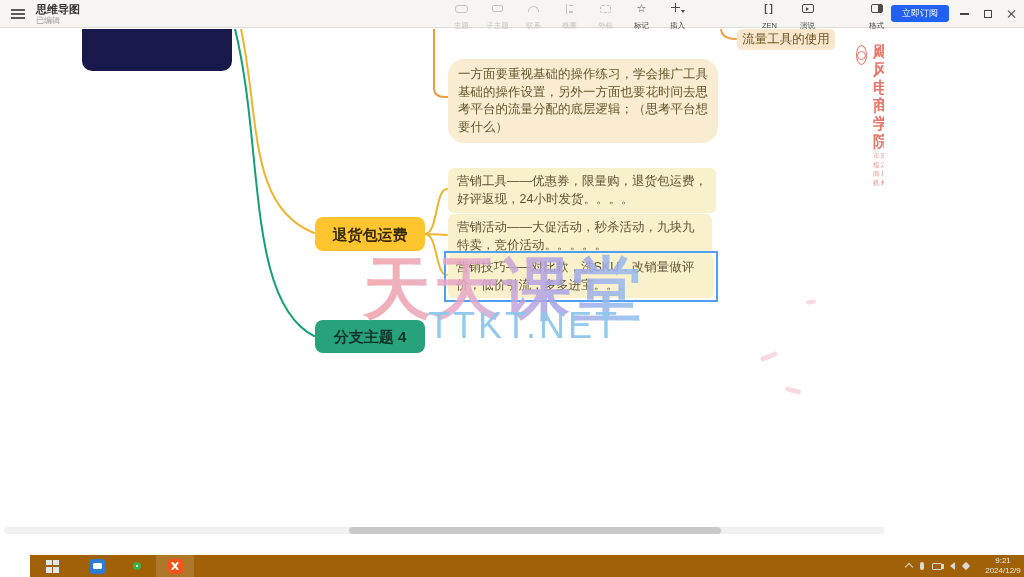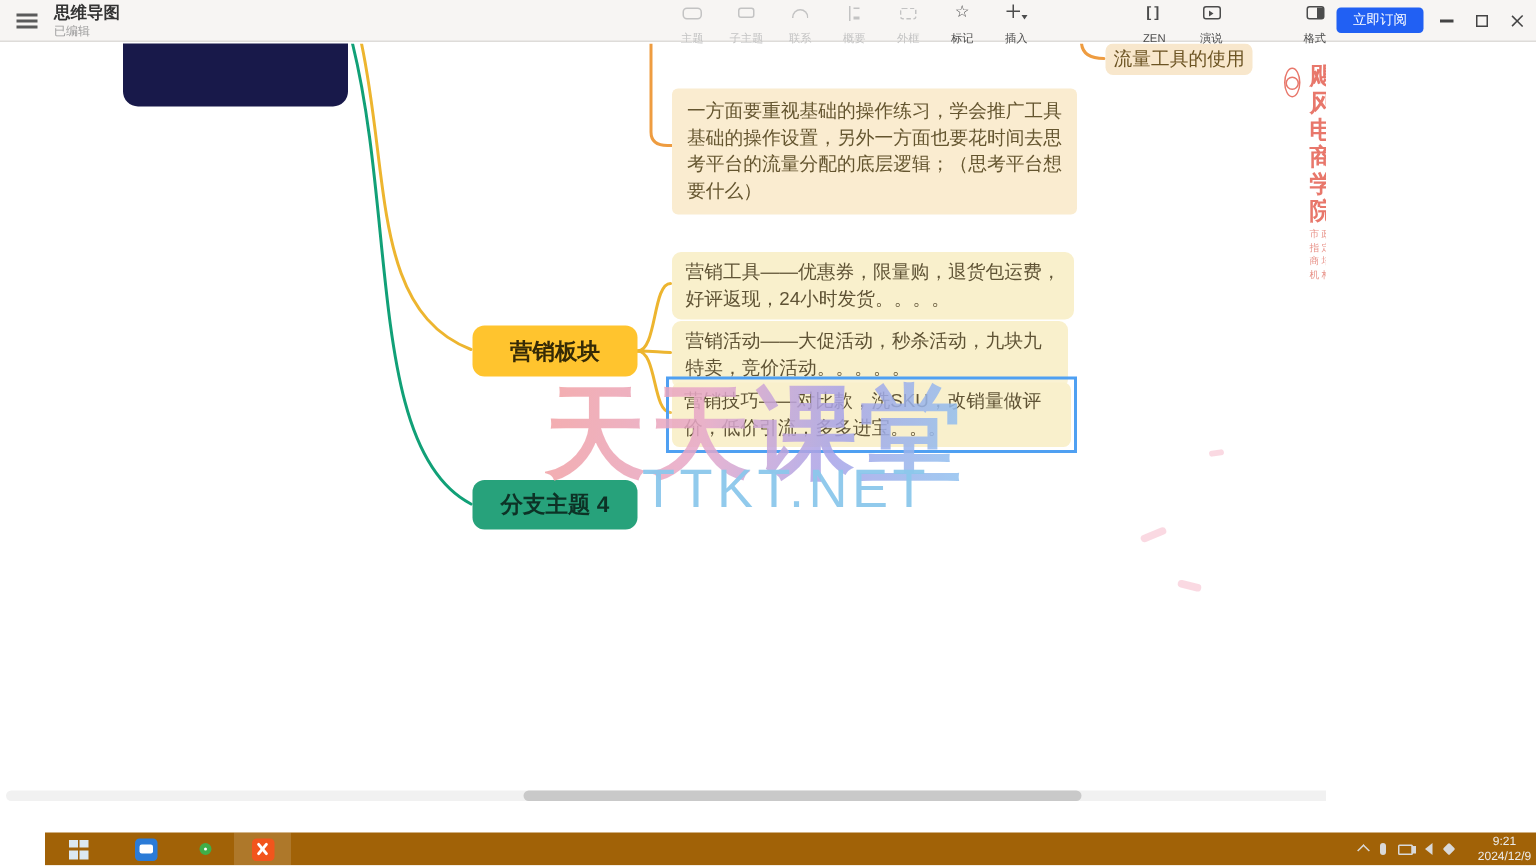--- a/index.html
+++ b/index.html
@@ -55,21 +55,21 @@
   .wc-close i::after { transform:rotate(-45deg); }
 
   
   .canvas { position:absolute; top:29px; left:0; width:884px; height:526px; background:#fff; overflow:hidden; z-index:1;padding-left:24px; }
   .lines { position:absolute; left:0; top:0; z-index:1; }
 
   .central-node { position:absolute; left:82px; top:-13px; width:150px; height:55px; background:#18194a; border-radius:10px; z-index:2; }
 
   .mm-node { position:absolute; z-index:2; color:#5f5335; font-size:12.5px; line-height:1.4; }
   .node-traffic { left:737px; top:0; width:98px; height:21px; background:#f8e7cc; border-radius:5px; display:flex; align-items:center; justify-content:center; color:#6b5322; }
-  .node-note { left:448px; top:30px; width:270px; background:#faecd0; border-radius:4px; padding:7px 10px; color:#64552f; }
+  .node-note { left:448px; top:30px; width:270px; background:#faecd0; border-radius:16px; padding:7px 10px; color:#64552f; }
   .branch-marketing { left:315px; top:188px; width:110px; height:34px; background:#ffc42e; border-radius:8px; display:flex; align-items:center; justify-content:center; font-size:15px; font-weight:bold; color:#352a06; }
   .child-node { left:448px; width:268px; background:#f9f0cc; border-radius:6px; padding:5px 9px; }
   .child-1 { top:139px; }
   .child-2 { top:185px; width:264px; }
   .sel-wrap { position:absolute; left:444px; top:222px; width:274px; border:2px solid #4fa0f2; border-radius:0; padding:2px; z-index:2; background:rgba(255,255,255,.15); }
   .child-3 { position:static; background:#f9f0cc; border-radius:5px; padding:4px 8px; font-size:12.5px; line-height:1.4; color:#5f5335; }
   .branch-4 { left:315px; top:291px; width:110px; height:33px; background:#27a27b; border-radius:8px; display:flex; align-items:center; justify-content:center; font-size:15px; font-weight:bold; color:#0d3226; }
 
   
   .wm-cn { position:absolute; left:363px; top:215px; font-size:68px; font-weight:bold; letter-spacing:2px; background:linear-gradient(100deg,#f2a0a0 0%,#e7a8c9 38%,#a8a3e8 68%,#8fc3f0 100%); -webkit-background-clip:text; background-clip:text; color:transparent; opacity:.85; z-index:5; white-space:nowrap; }
@@ -252,21 +252,21 @@
       <path d="M 425 205 C 438 205 438 206 447 206" stroke="#EDB52F" stroke-width="2" fill="none" stroke-linecap="round"></path>
       <path d="M 425 205 C 438 205 435 246 447 246" stroke="#EDB52F" stroke-width="2" fill="none" stroke-linecap="round"></path>
     </svg>
 
     <div class="central-node"></div>
 
     <div class="mm-node node-traffic">流量工具的使用</div>
 
     <div class="mm-node node-note">一方面要重视基础的操作练习，学会推广工具基础的操作设置，另外一方面也要花时间去思考平台的流量分配的底层逻辑；（思考平台想要什么）</div>
 
-    <div class="mm-node branch-marketing">营销板块</div>
+    <div class="mm-node branch-marketing">退货包运费</div>
 
     <div class="mm-node child-node child-1">营销工具——优惠券，限量购，退货包运费，好评返现，24小时发货。。。。</div>
     <div class="mm-node child-node child-2">营销活动——大促活动，秒杀活动，九块九特卖，竞价活动。。。。。</div>
 
     <div class="sel-wrap">
       <div class="child-3">营销技巧——对比款，洗SKU，改销量做评价，低价引流，多多进宝。。。</div>
     </div>
 
     <div class="mm-node branch-4">分支主题 4</div>
 

